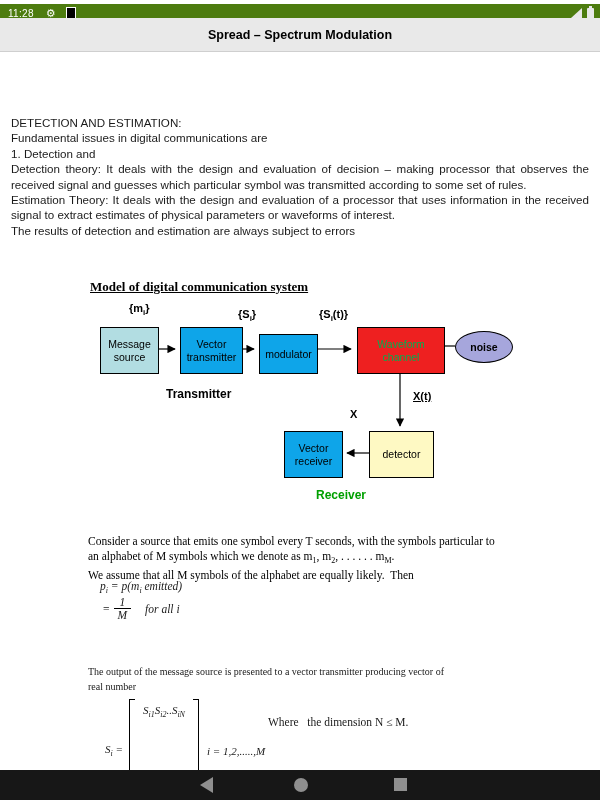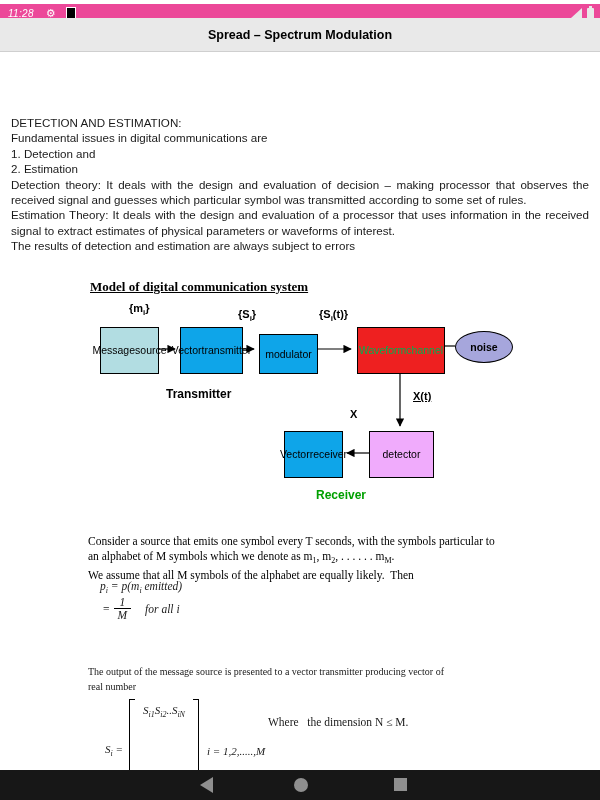--- a/index.html
+++ b/index.html
@@ -1,21 +1,21 @@
 <!DOCTYPE html>
 <html><head>
 <meta charset="utf-8">
 <style>
   html,body{margin:0;padding:0;}
   body{font-family:"Liberation Sans","DejaVu Sans",sans-serif;background:#555;}
   .screen{position:relative;width:600px;height:800px;background:#ffffff;overflow:hidden;margin:0 auto;}
 
   
-  .status-bar{position:absolute;top:4px;left:0;width:600px;height:18px;background:#ec4899;color:#fff;
-    display:flex;align-items:center;font-size:10px;font-style:italic;}
+  .status-bar{position:absolute;top:4px;left:0;width:600px;height:18px;background:#4d7c0f;color:#fff;
+    display:flex;align-items:center;font-size:10px;}
   .sb-time{margin-left:8px;letter-spacing:.3px;}
   .sb-gear{margin-left:12px;font-size:11px;line-height:11px;}
   .sb-file{margin-left:10px;width:8px;height:11px;border:1px solid #fff;background:#000;}
   .sb-right{position:absolute;right:6px;top:0;height:18px;display:flex;align-items:center;gap:5px;}
   .sb-wifi{width:0;height:0;border-left:11px solid transparent;border-bottom:10px solid #e8e8e8;}
   .sb-batt{position:relative;width:7px;height:11px;background:#e8e8e8;border-radius:1px;}
   .sb-batt::before{content:"";position:absolute;top:-2px;left:2px;width:3px;height:2px;background:#e8e8e8;}
 
   
   .app-bar{position:absolute;top:18px;left:0;width:600px;height:33px;background:#e9e9e9;
@@ -26,26 +26,26 @@
   .doc{position:absolute;top:68px;left:0;width:600px;height:718px;background:#fff;color:#1a1a1a;margin-top:34px;}
   .sans-block{position:absolute;top:13px;left:11px;width:578px;font-size:11.6px;line-height:15.4px;}
   .sans-block .para{text-align:justify;margin:0;}
   .line{white-space:pre;}
 
   
   .diag-title{position:absolute;top:177px;left:90px;font-family:"Liberation Serif","DejaVu Serif",serif;
     font-size:13px;font-weight:bold;text-decoration:underline;color:#000;text-align:right;}
   .diagram{position:absolute;top:198px;left:0;width:600px;height:215px;}
   .diagram svg{position:absolute;left:0;top:0;pointer-events:none;}
-  .dbox{position:absolute;border:1px solid #000;display:flex;flex-direction:row;
+  .dbox{position:absolute;border:1px solid #000;display:flex;flex-direction:column;
     align-items:center;justify-content:center;font-size:10.5px;line-height:13px;text-align:center;color:#000;}
   .box-teal{background:#b2dde2;}
   .box-cyan{background:#0ea5e9;}
   .box-red{background:#ee2020;color:#00b050;}
-  .box-green{background:#f0abfc;}
+  .box-green{background:#fef9c3;}
   .ellipse{position:absolute;border:1px solid #000;border-radius:50%;background:#a6a6dc;
     display:flex;align-items:center;justify-content:center;font-size:10.5px;font-weight:bold;color:#000;}
   .dlabel{position:absolute;font-size:11px;font-weight:bold;color:#000;white-space:pre;}
   .lbl-transmitter{font-size:12px;}
   .lbl-receiver{color:#00a000;font-size:12px;}
   .lbl-xt{text-decoration:underline;}
 
   
   .serif{font-family:"Liberation Serif","DejaVu Serif",serif;}
   .serif-block{position:absolute;left:88px;top:432px;width:460px;font-size:11.5px;line-height:15px;color:#000;}
@@ -95,21 +95,20 @@
   <div class="app-bar">
     <span class="app-title">Spread – Spectrum Modulation</span>
   </div>
 
   <div class="doc">
 
     <div class="sans-block">
       <div class="line">DETECTION AND ESTIMATION:</div>
       <div class="line">Fundamental issues in digital communications are</div>
       <div class="line">1. Detection and</div>
-      <div class="line">2. Estimation</div>
       <p class="para">Detection theory: It deals with the design and evaluation of decision – making processor that observes the received signal and guesses which particular symbol was transmitted according to some set of rules.</p>
       <p class="para">Estimation Theory: It deals with the design and evaluation of a processor that uses information in the received signal to extract estimates of physical parameters or waveforms of interest.</p>
       <div class="line">The results of detection and estimation are always subject to errors</div>
     </div>
 
     <div class="diag-title serif">Model of digital communication system</div>
 
     <div class="diagram">
       <svg width="600" height="215">
         <defs>

